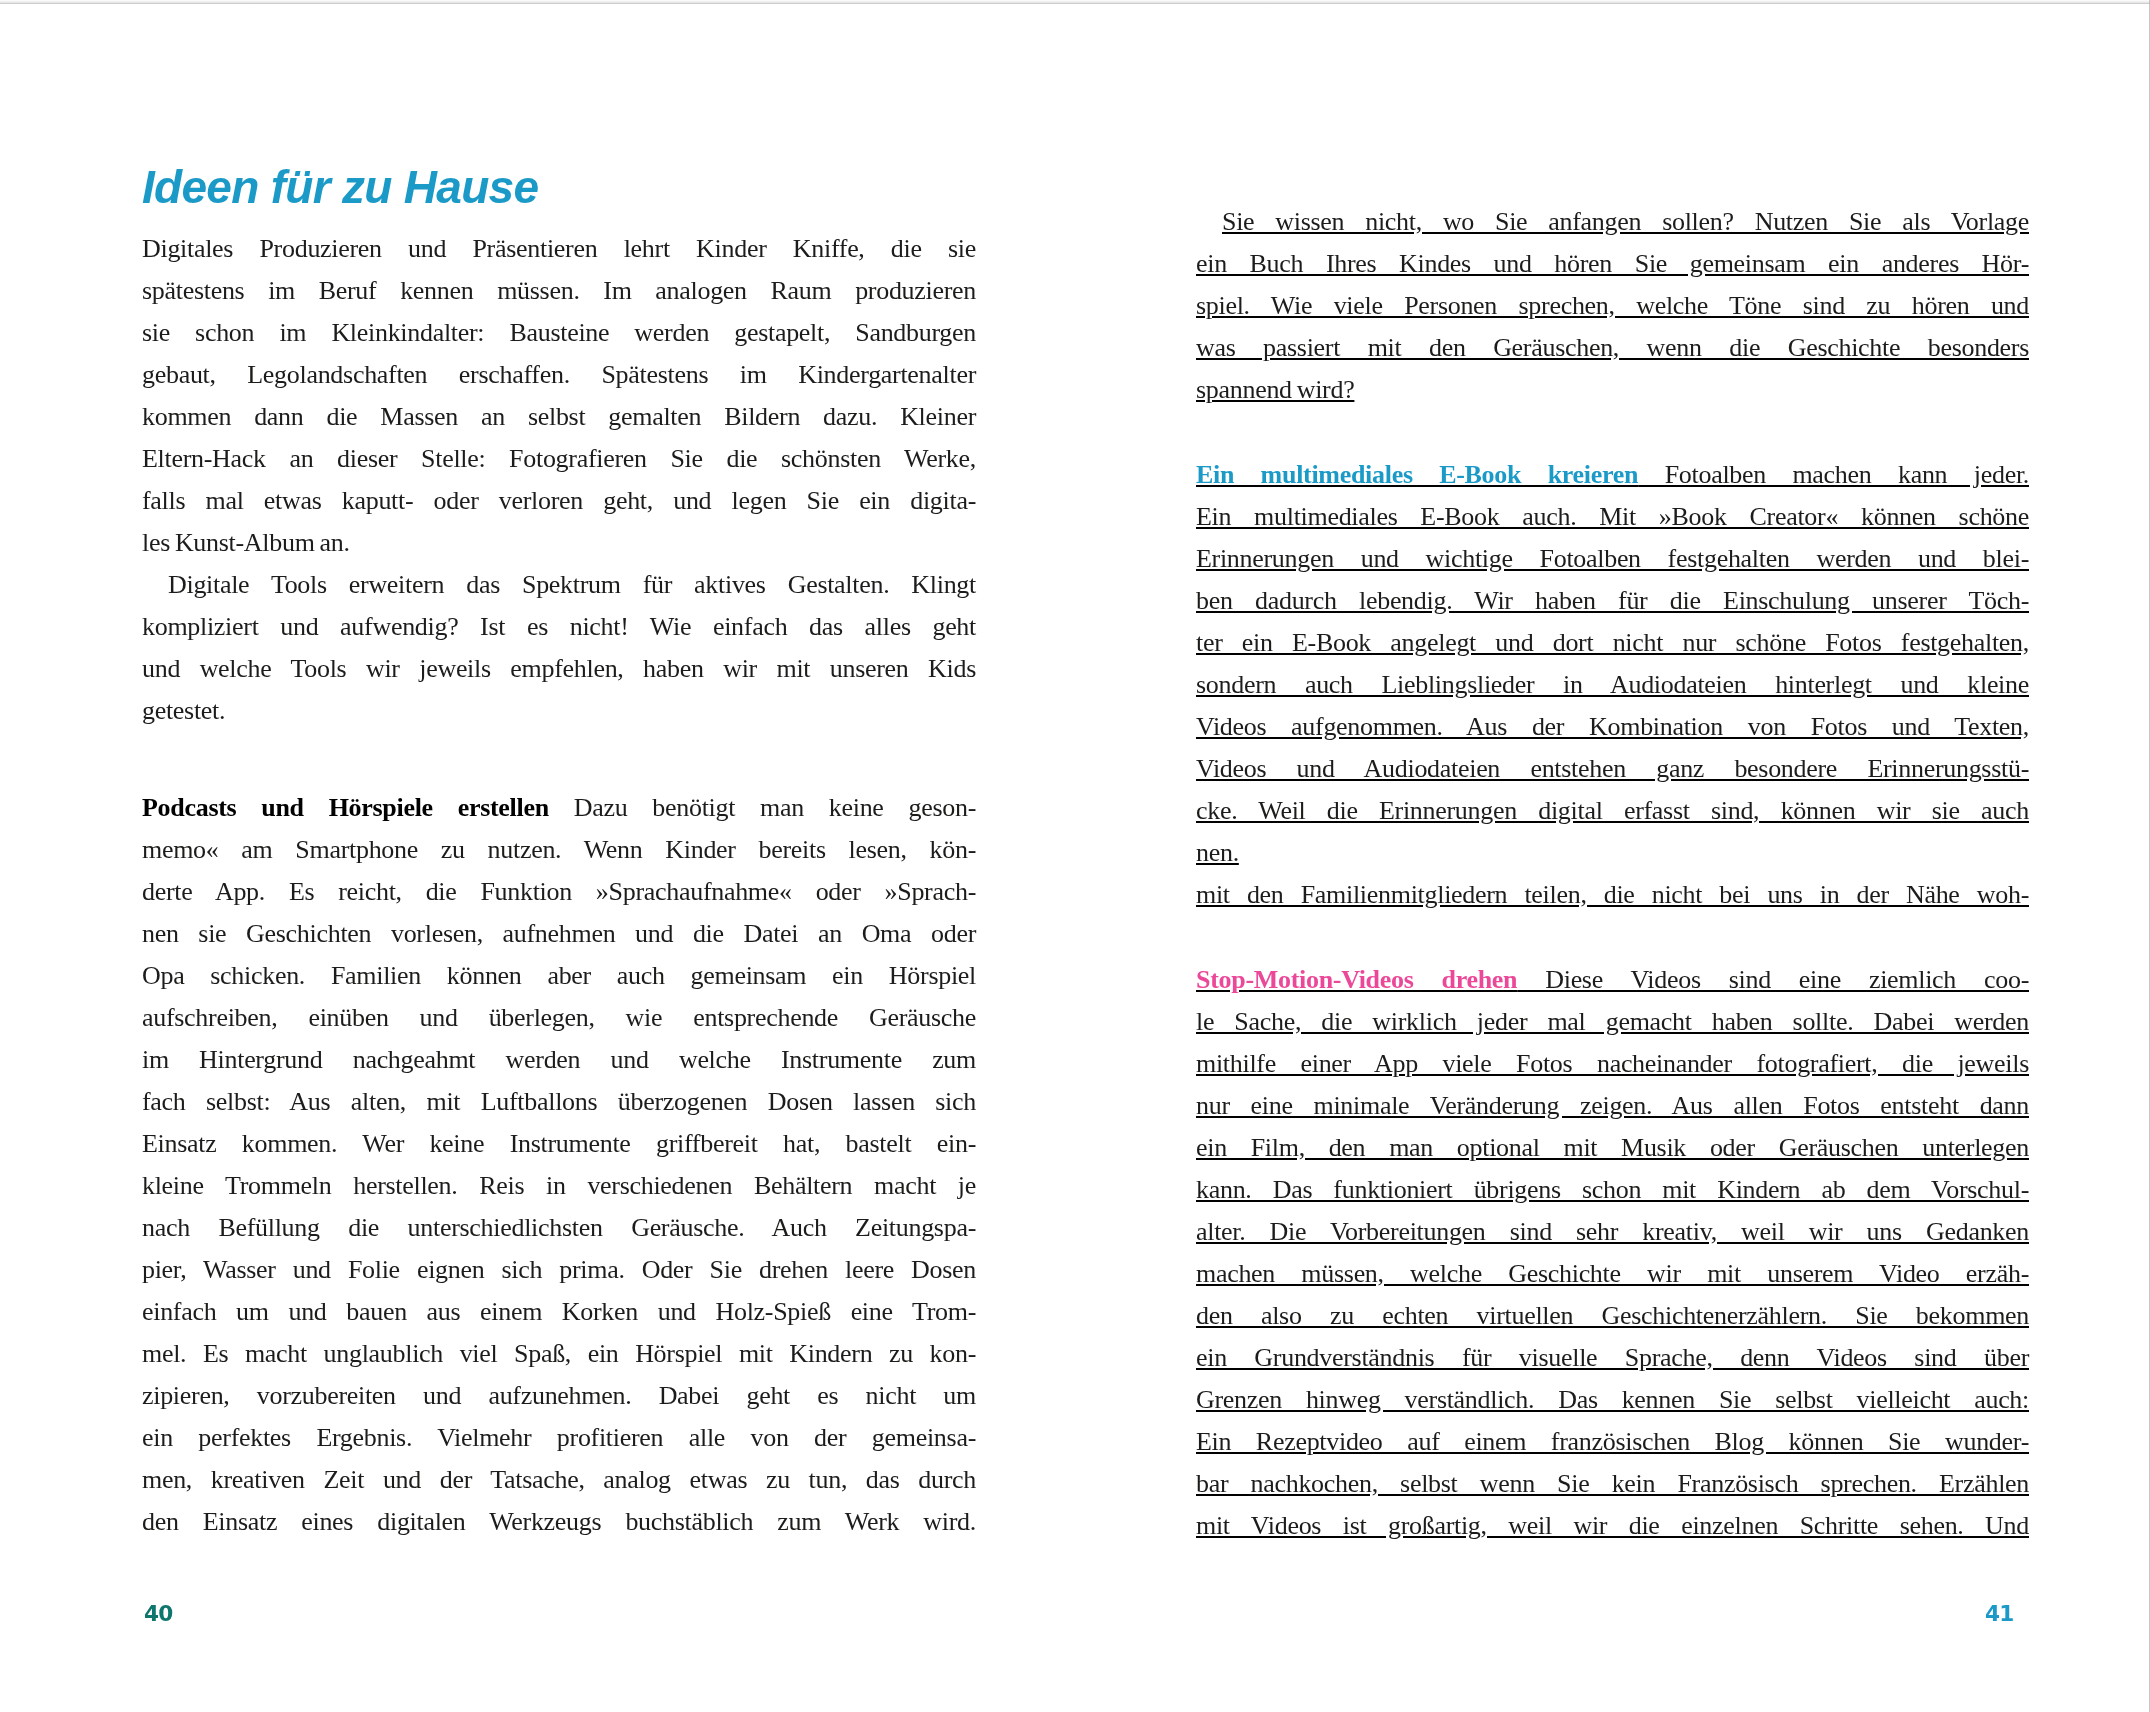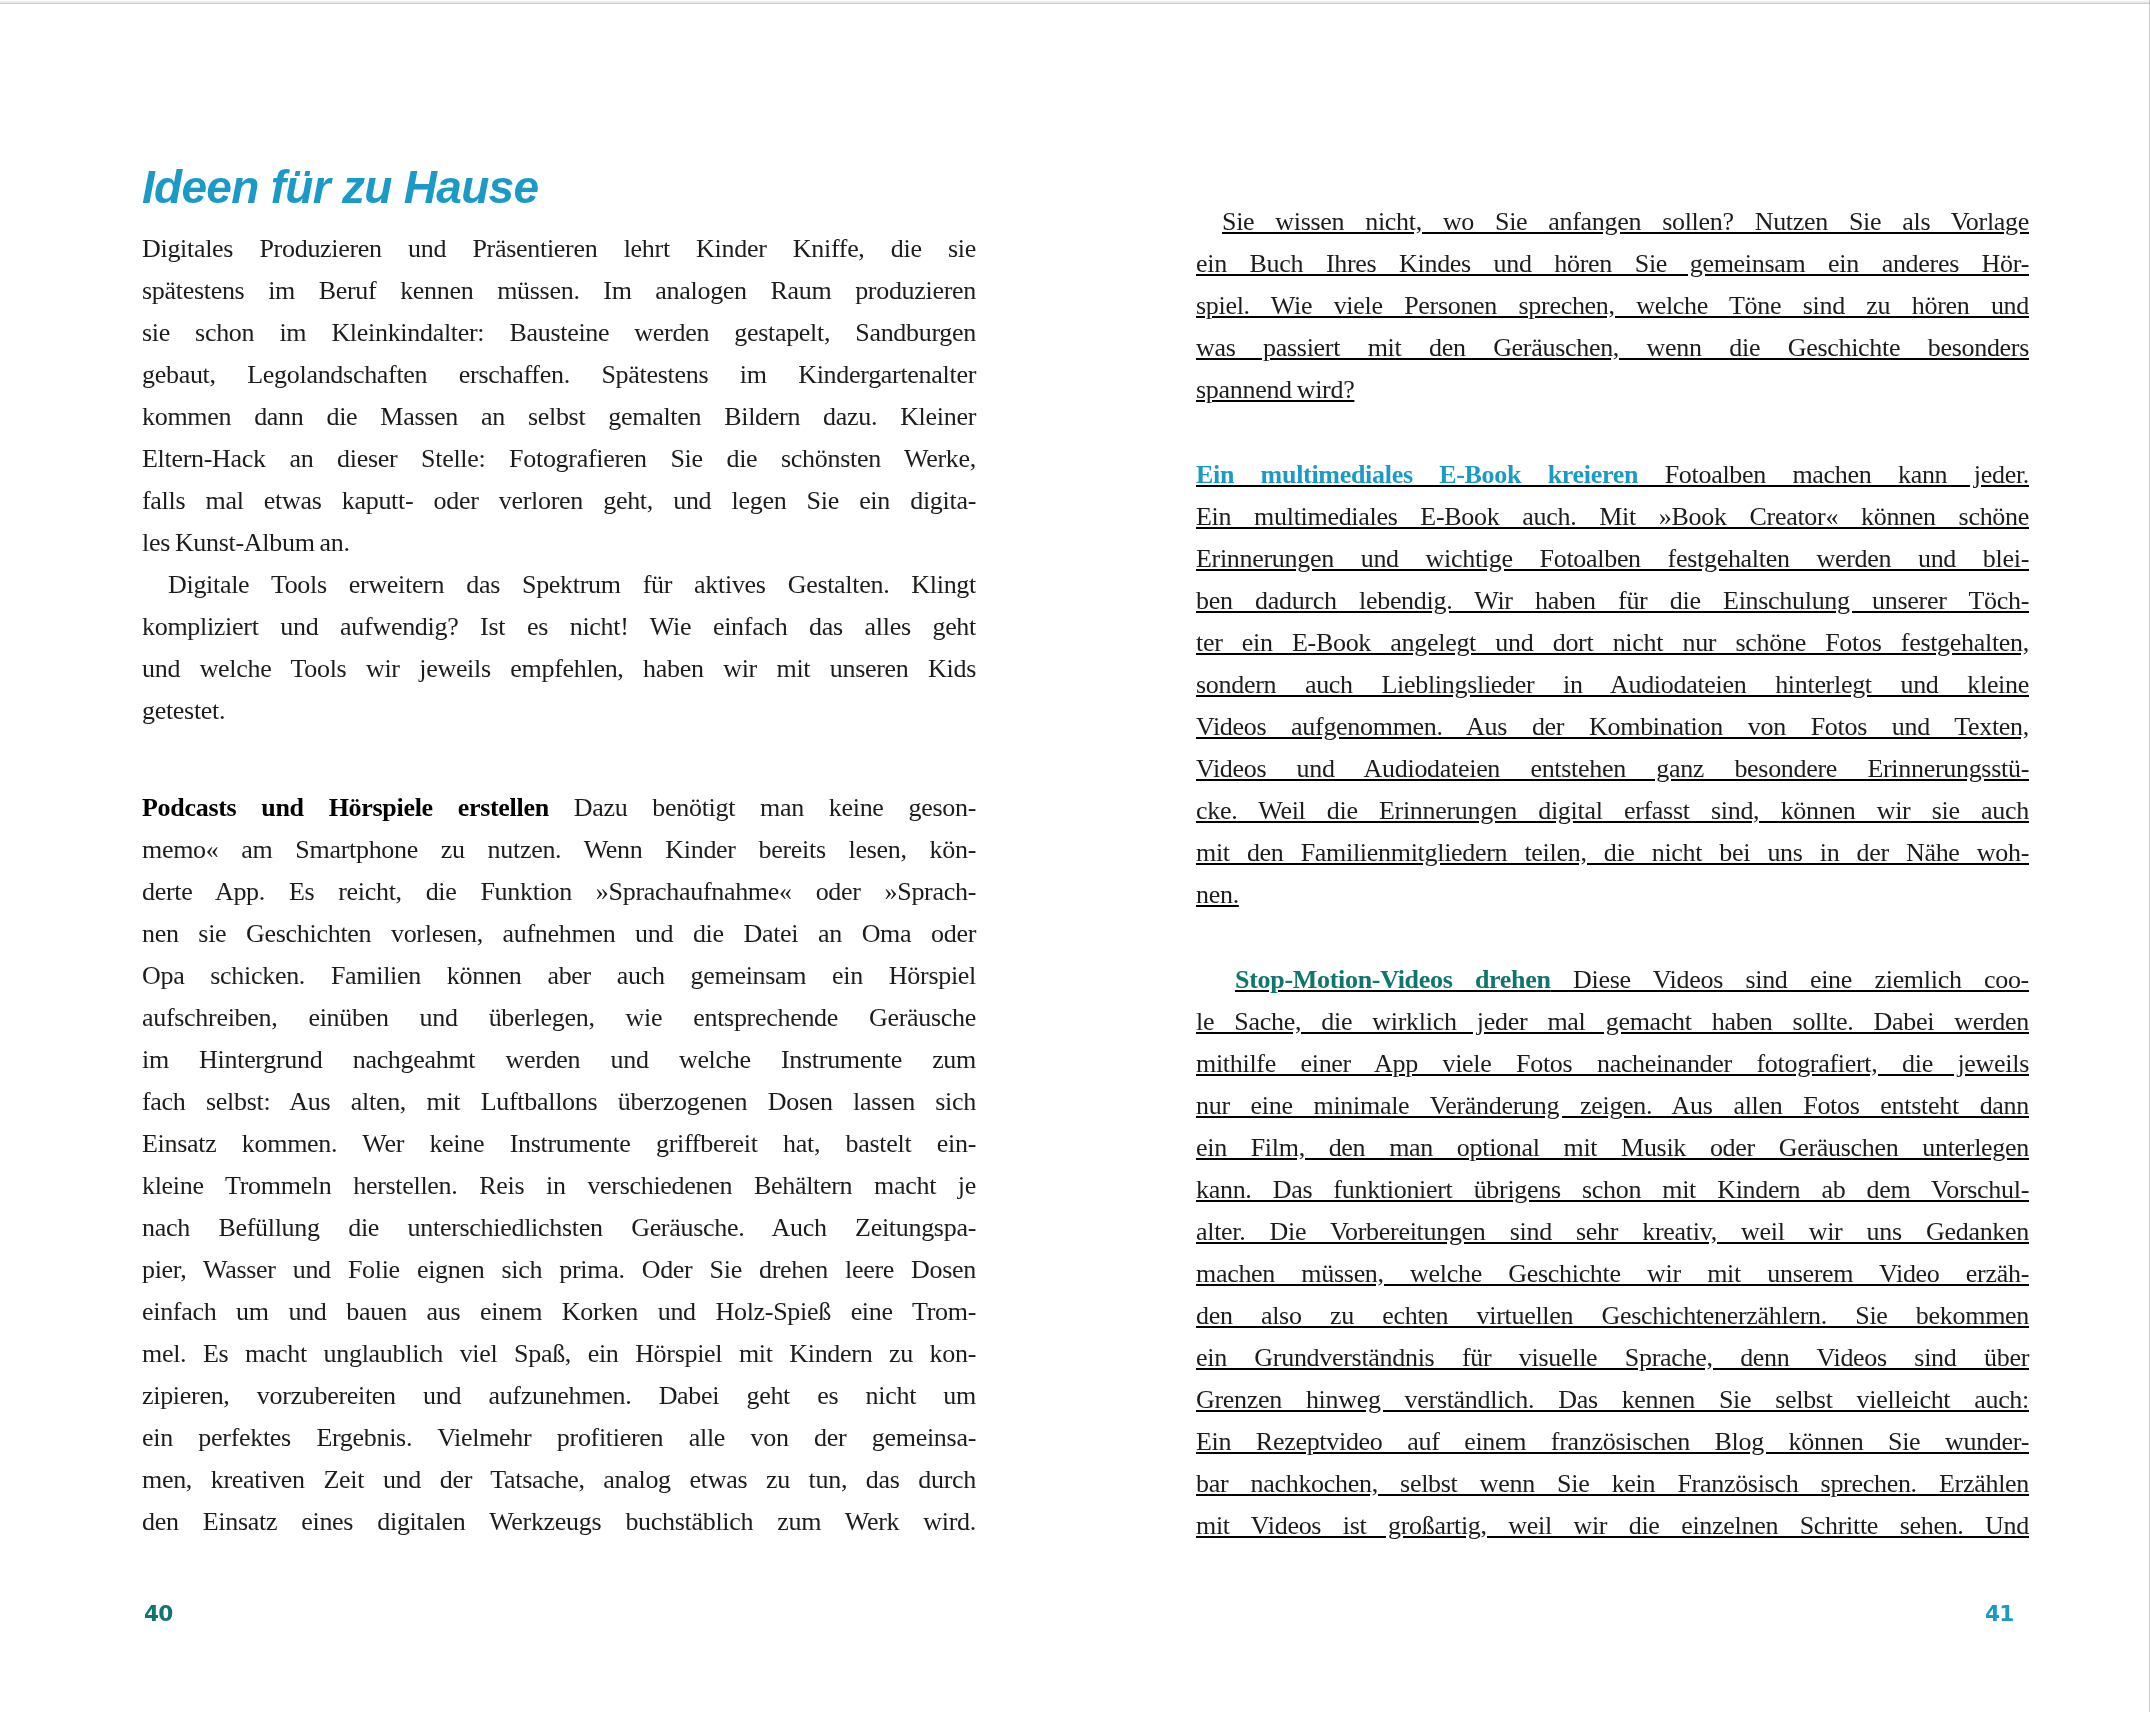--- a/index.html
+++ b/index.html
@@ -128,25 +128,25 @@
         <div class="para section">
           <div class="line"><span class="lead" style="color: rgb(27, 154, 200);">Ein multimediales E-Book kreieren</span> Fotoalben machen kann jeder.</div>
           <div class="line">Ein multimediales E-Book auch. Mit »Book Creator« können schöne</div>
           <div class="line">Erinnerungen und wichtige Fotoalben festgehalten werden und blei-</div>
           <div class="line">ben dadurch lebendig. Wir haben für die Einschulung unserer Töch-</div>
           <div class="line">ter ein E-Book angelegt und dort nicht nur schöne Fotos festgehalten,</div>
           <div class="line">sondern auch Lieblingslieder in Audiodateien hinterlegt und kleine</div>
           <div class="line">Videos aufgenommen. Aus der Kombination von Fotos und Texten,</div>
           <div class="line">Videos und Audiodateien entstehen ganz besondere Erinnerungsstü-</div>
           <div class="line">cke. Weil die Erinnerungen digital erfasst sind, können wir sie auch</div>
+          <div class="line end">nen.</div>
           <div class="line">mit den Familienmitgliedern teilen, die nicht bei uns in der Nähe woh-</div>
-          <div class="line end">nen.</div>
         </div>
         <div class="para section">
-          <div class="line"><span class="lead" style="color: #0f766e; margin-left: 39px;">Stop-Motion-Videos drehen</span> Diese Videos sind eine ziemlich coo-</div>
+          <div class="line"><span class="lead" style="color: #ec4899;">Stop-Motion-Videos drehen</span> Diese Videos sind eine ziemlich coo-</div>
           <div class="line">le Sache, die wirklich jeder mal gemacht haben sollte. Dabei werden</div>
           <div class="line">mithilfe einer App viele Fotos nacheinander fotografiert, die jeweils</div>
           <div class="line">nur eine minimale Veränderung zeigen. Aus allen Fotos entsteht dann</div>
           <div class="line">ein Film, den man optional mit Musik oder Geräuschen unterlegen</div>
           <div class="line">kann. Das funktioniert übrigens schon mit Kindern ab dem Vorschul-</div>
           <div class="line">alter. Die Vorbereitungen sind sehr kreativ, weil wir uns Gedanken</div>
           <div class="line">machen müssen, welche Geschichte wir mit unserem Video erzäh-</div>
           <div class="line">den also zu echten virtuellen Geschichtenerzählern. Sie bekommen</div>
           <div class="line">ein Grundverständnis für visuelle Sprache, denn Videos sind über</div>
           <div class="line">Grenzen hinweg verständlich. Das kennen Sie selbst vielleicht auch:</div>

